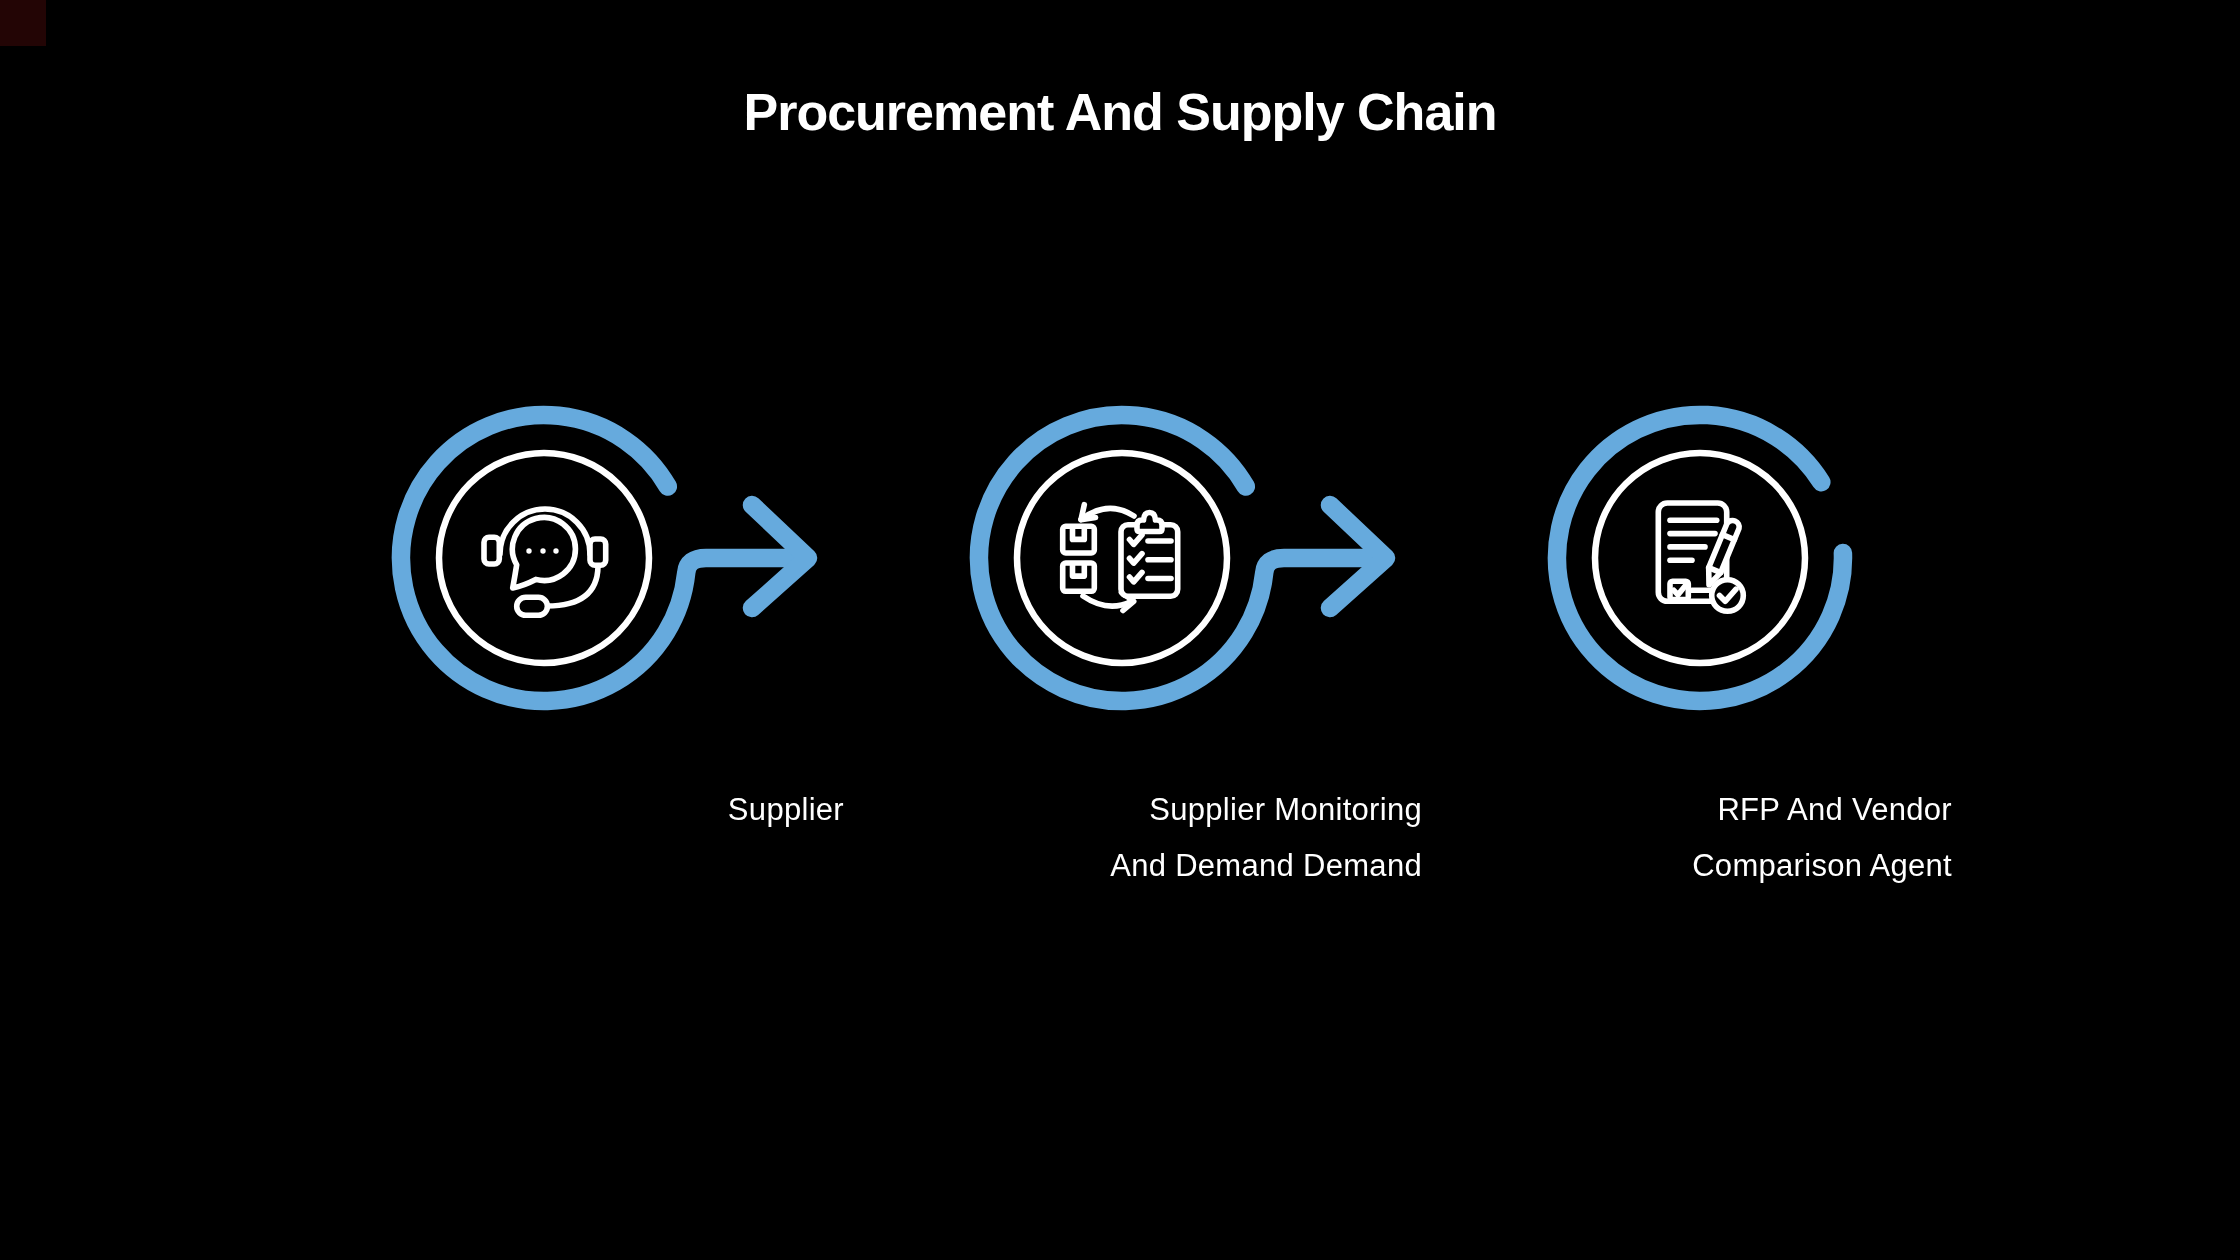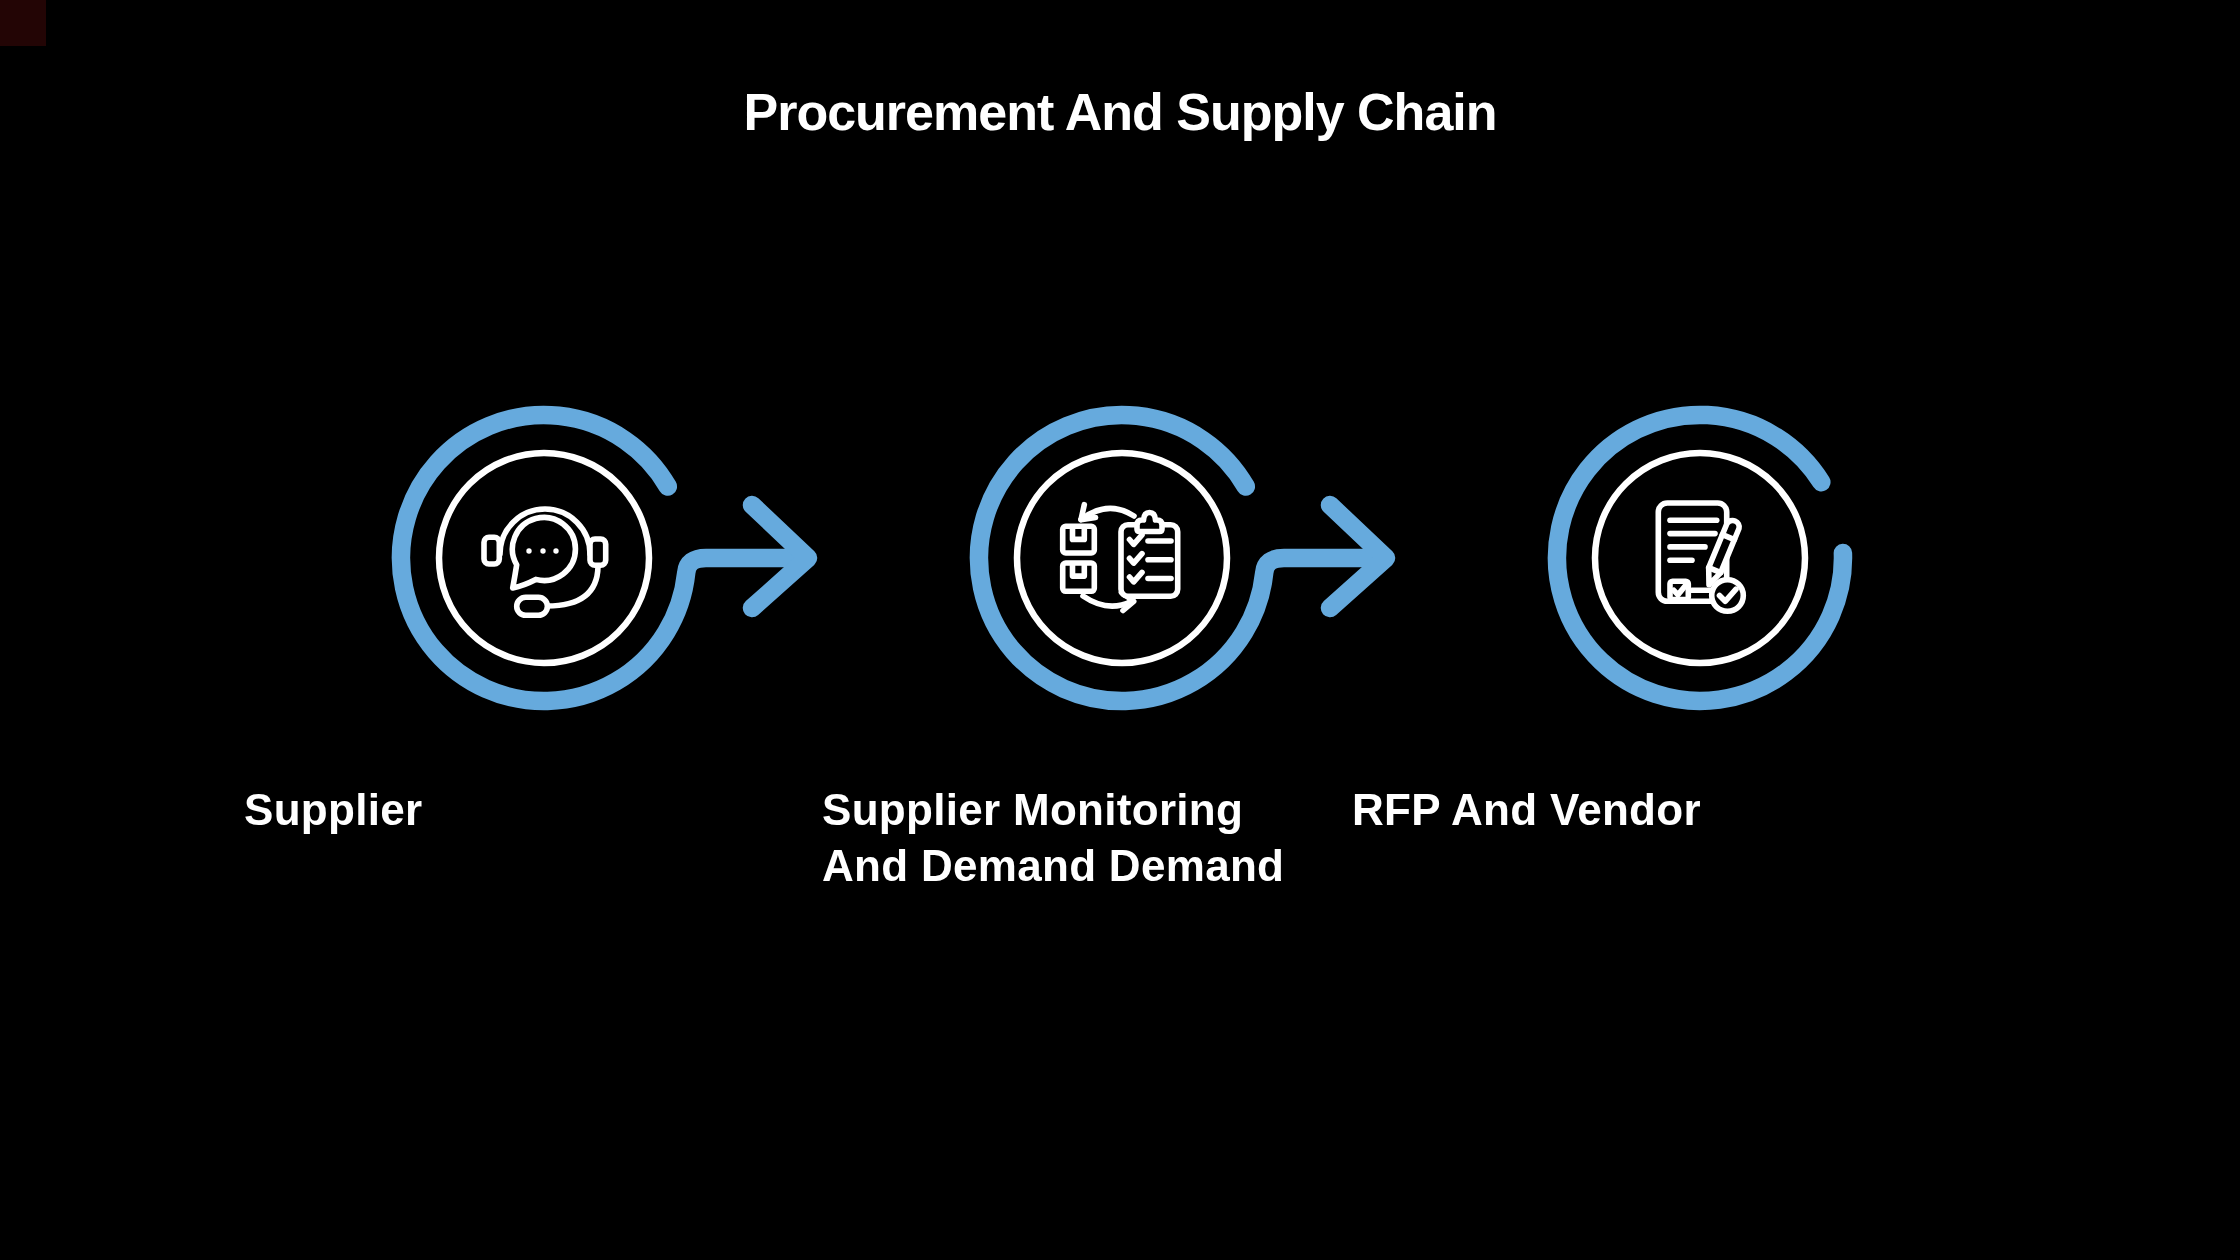--- a/index.html
+++ b/index.html
@@ -37,24 +37,24 @@
     width: 470px;
     height: 380px;
   }
   .unit-1 { left: 354px; }
   .unit-2 { left: 932px; }
   .unit-3 { left: 1510px; }
   .label {
     position: absolute;
     top: 782px;
     width: 600px;
-    text-align: left;
+    text-align: right;
     color: var(--fg, #fff);
-    font-size: 44px;
-    font-weight: 700;
+    font-size: 31px;
+    font-weight: 400;
     line-height: 56px;
     letter-spacing: 0.3px;
   }
   .label-1 { left: 244px; }
   .label-2 { left: 822px; }
   .label-3 { left: 1352px; }
   .label span { display: block; }
 
   .ring, .arrowhead {
     fill: none;
@@ -150,15 +150,16 @@
 
   <div class="label label-1">
     <span>Supplier</span>
   </div>
   <div class="label label-2">
     <span>Supplier Monitoring</span>
     <span>And Demand Demand</span>
   </div>
   <div class="label label-3">
     <span>RFP And Vendor</span>
+    <span>Comparison Agent</span>
   </div>
 
 </div>
 
 </body></html>

